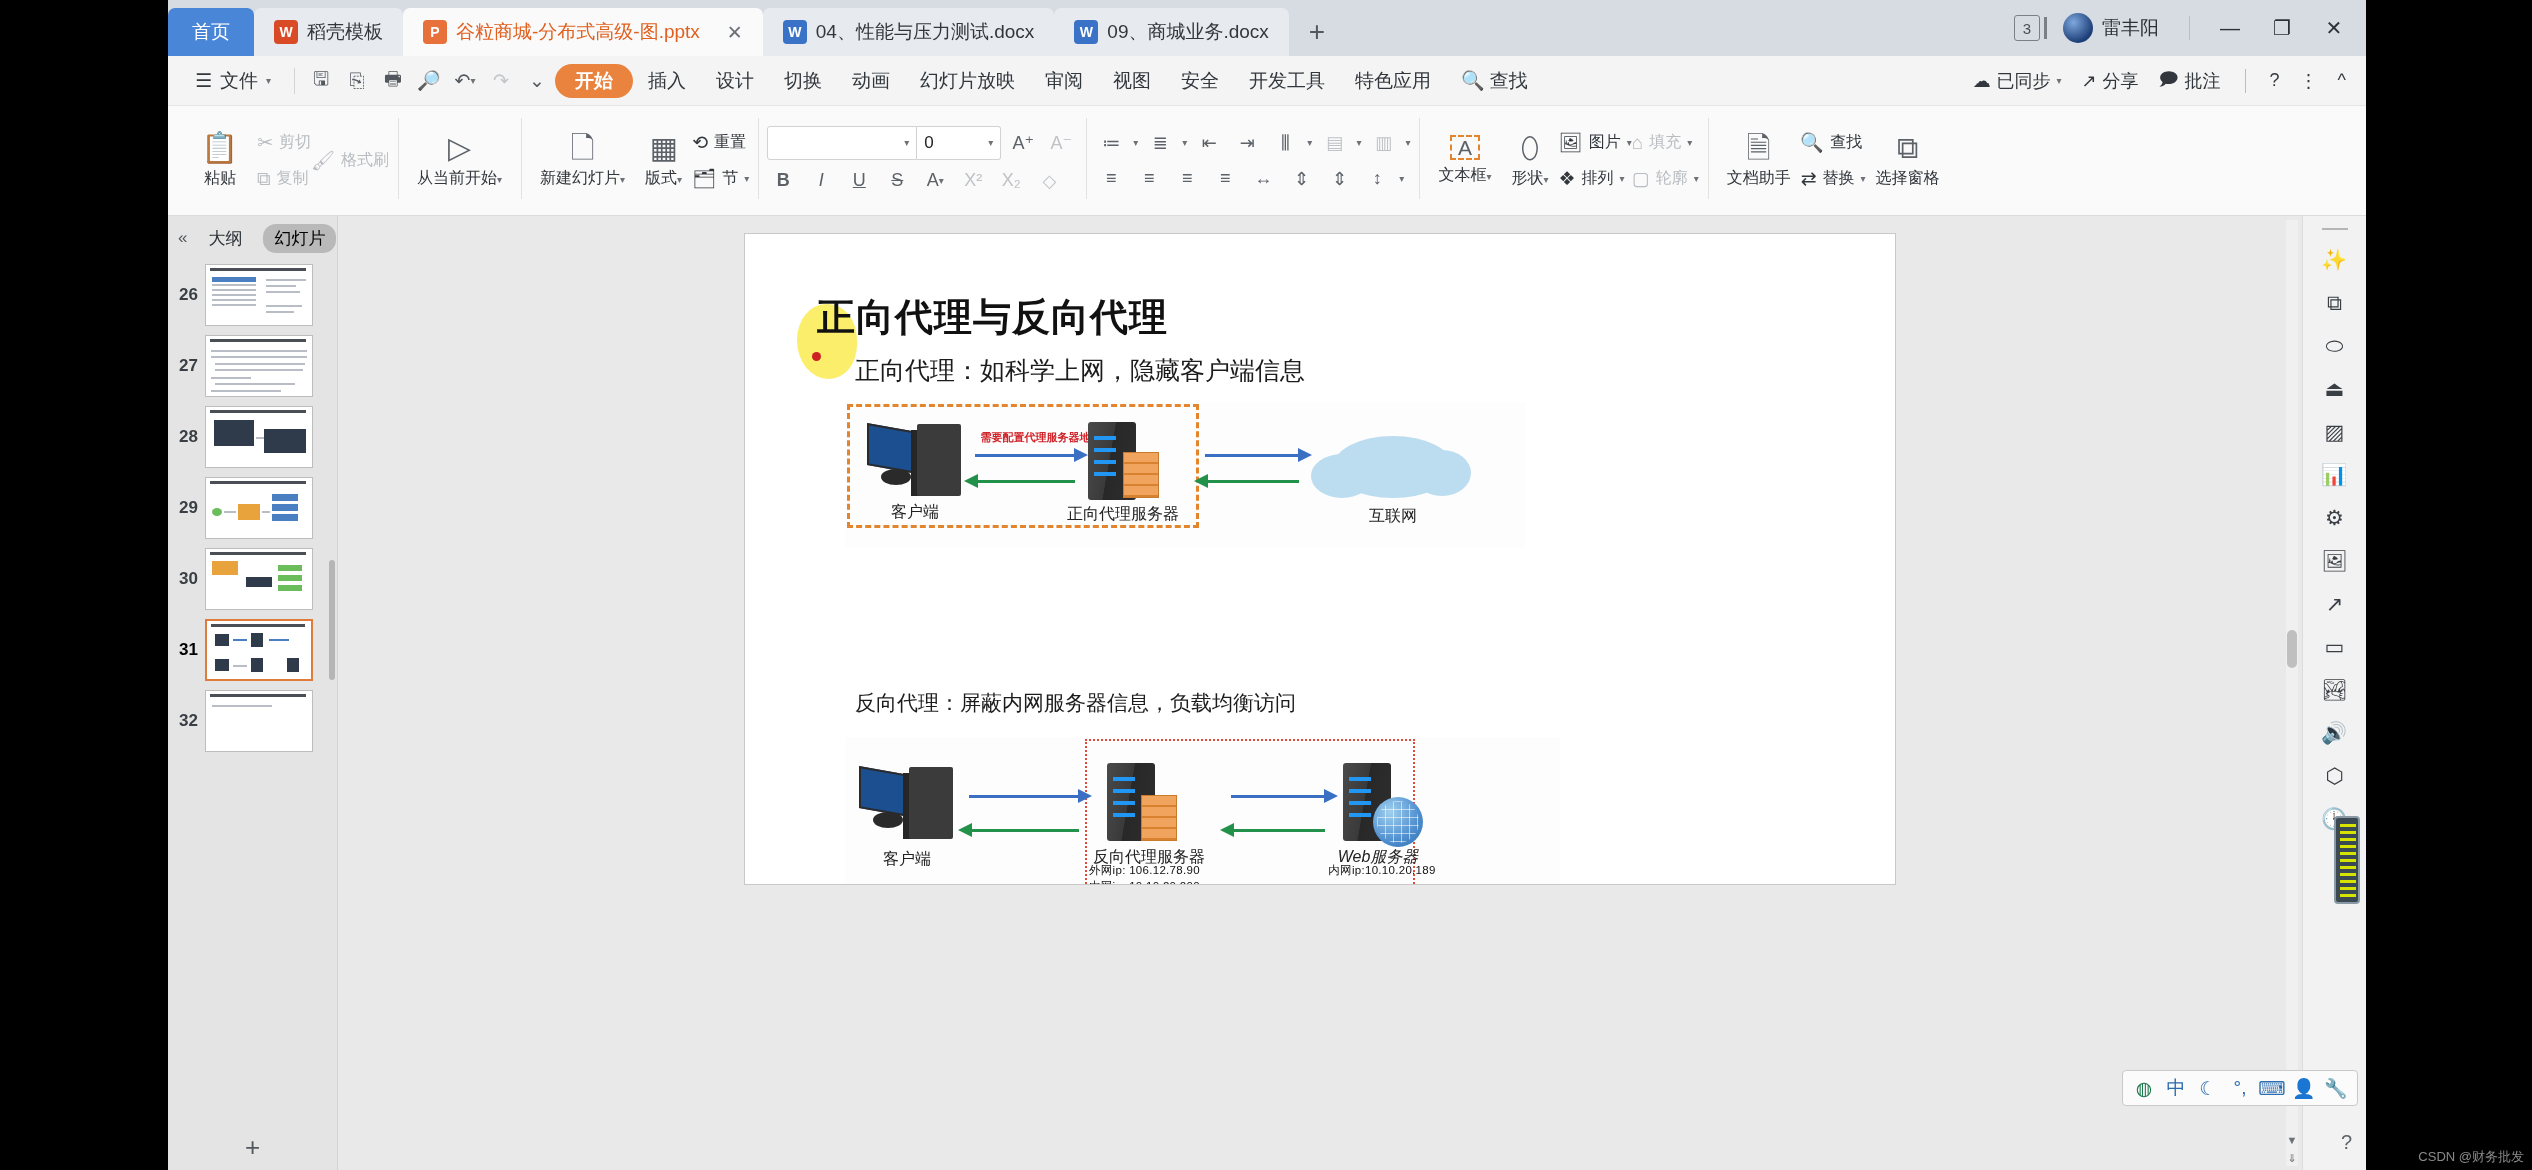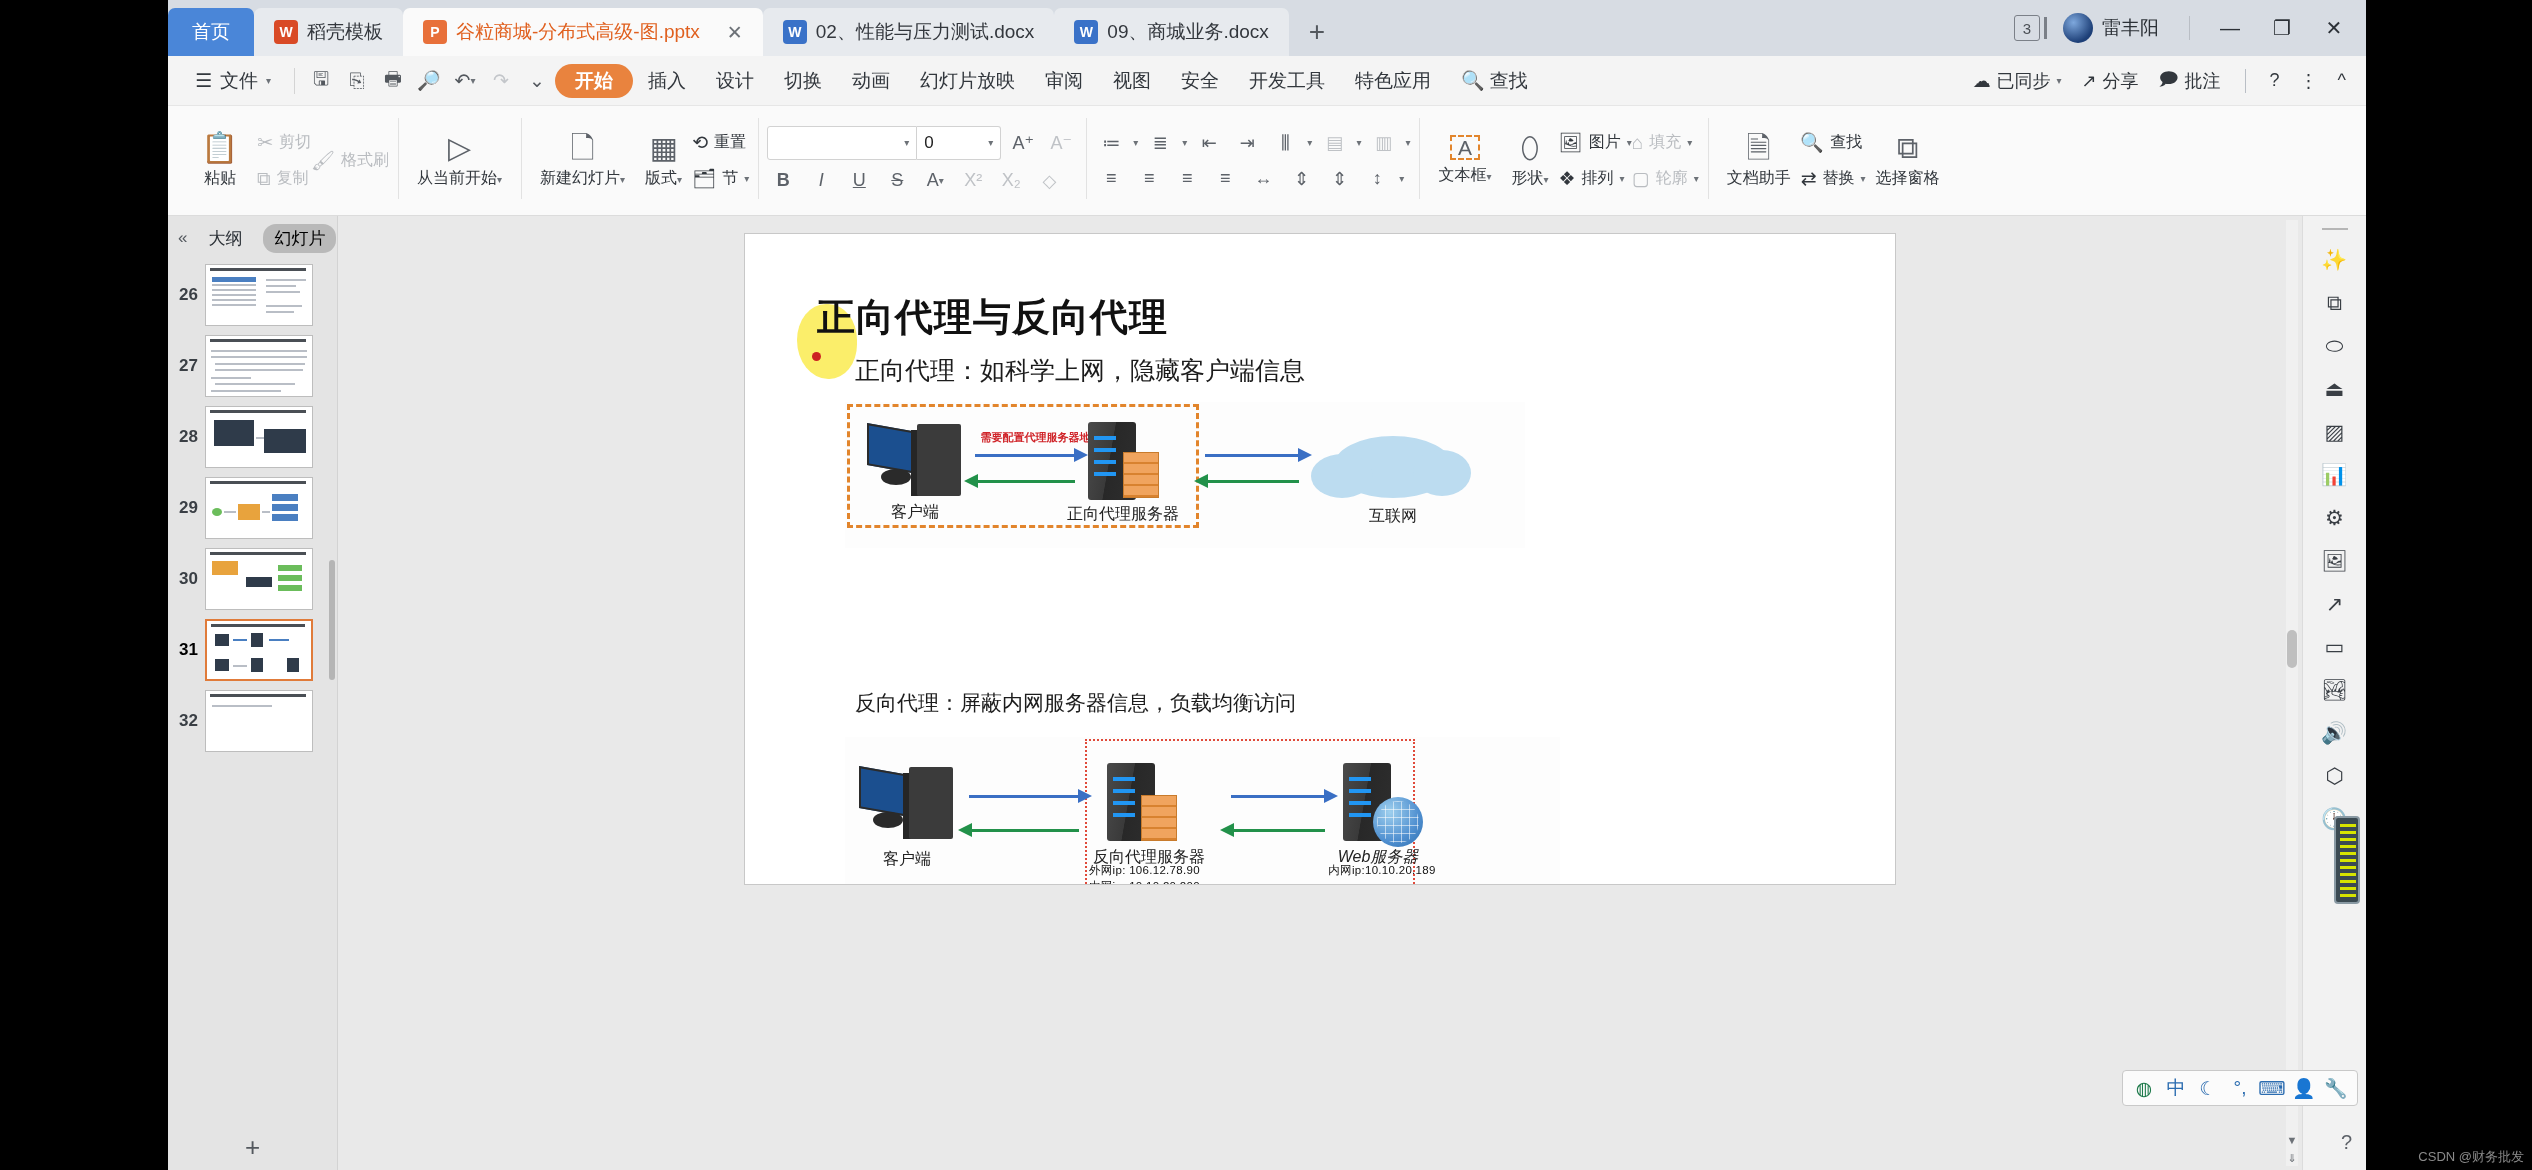--- a/index.html
+++ b/index.html
@@ -196,21 +196,21 @@
       </div>
 
       <div class="tab active" style="max-width:400px">
         <span class="tabicon ic-ppt">P</span>
         <span class="tabname">谷粒商城-分布式高级-图.pptx</span>
         <span class="tabclose">✕</span>
       </div>
 
       <div class="tab inactive">
         <span class="tabicon ic-doc">W</span>
-        <span class="tabname">02、性能与压力测试.docx</span>
+        <span class="tabname">04、性能与压力测试.docx</span>
       </div>
 
       <div class="tab inactive">
         <span class="tabicon ic-doc">W</span>
         <span class="tabname">09、商城业务.docx</span>
       </div>
 
       <div class="newtab">+</div>
 
       <div class="titleright">

